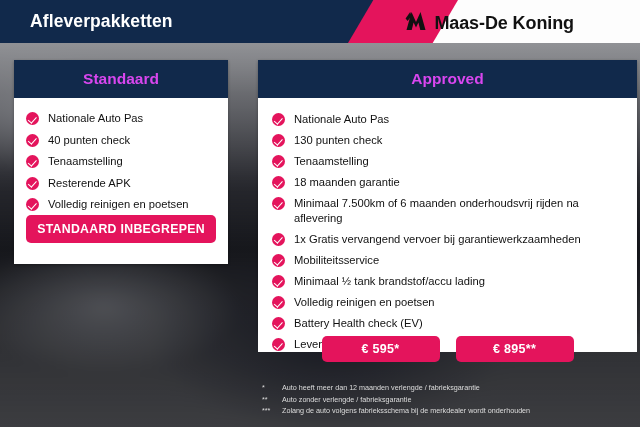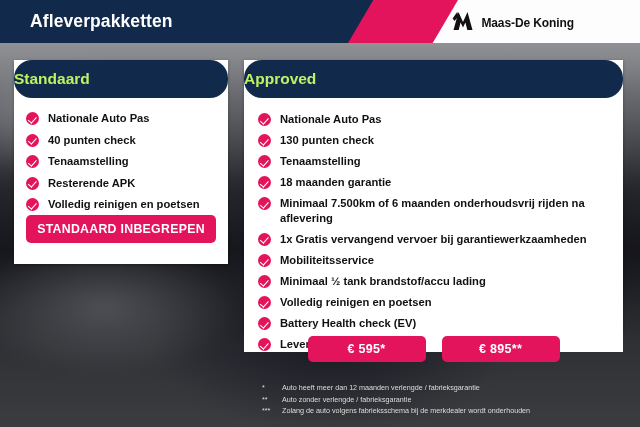--- a/index.html
+++ b/index.html
@@ -79,75 +79,75 @@
     position: absolute;
     right: 66px;
     top: 11px;
     display: flex;
     align-items: center;
     gap: 7px;
   }
   .brand-mark { display: block; }
   .brand-name {
     color: #111111;
-    font-size: 12px;
+    font-size: 18px;
     font-weight: bold;
     letter-spacing: -0.1px;
     white-space: nowrap;
   }
 
   
   .card {
     position: absolute;
     background: #ffffff;
     z-index: 4;
     box-shadow: 0 1px 3px rgba(0,0,0,0.30);
   }
   .card-head {
     background: #11294b;
-    color: #bef264;
+    color: #d946ef;
+    text-align: center;
     font-weight: bold;
-    border-radius: 18px;
   }
   .card-body { background: #ffffff; }
 
   #card-standaard {
     left: 14px;
     top: 60px;
     width: 214px;
     height: 204px;
   }
   #card-standaard .card-head {
     height: 38px;
     line-height: 38px;
     font-size: 15.5px;
   }
   #card-standaard .card-body { padding: 13px 12px 0 12px; }
 
   #card-approved {
-    left: 244px;
+    left: 258px;
     top: 60px;
     width: 379px;
     height: 272px;
   }
   #card-approved .card-head {
     height: 38px;
     line-height: 38px;
     font-size: 15.5px;
   }
   #card-approved .card-body { padding: 14px 14px 0 14px; }
 
   
   ul.features { list-style: none; }
   ul.features li {
     position: relative;
     padding-left: 22px;
     margin-bottom: 7px;
     font-size: 11.2px;
-    font-weight: bold;
+    font-weight: normal;
     color: #111111;
     line-height: 1.30;
   }
   #card-approved ul.features li { margin-bottom: 6.5px; }
   .check-icon {
     position: absolute;
     left: 0;
     top: 1px;
     width: 13px;
     height: 13px;

